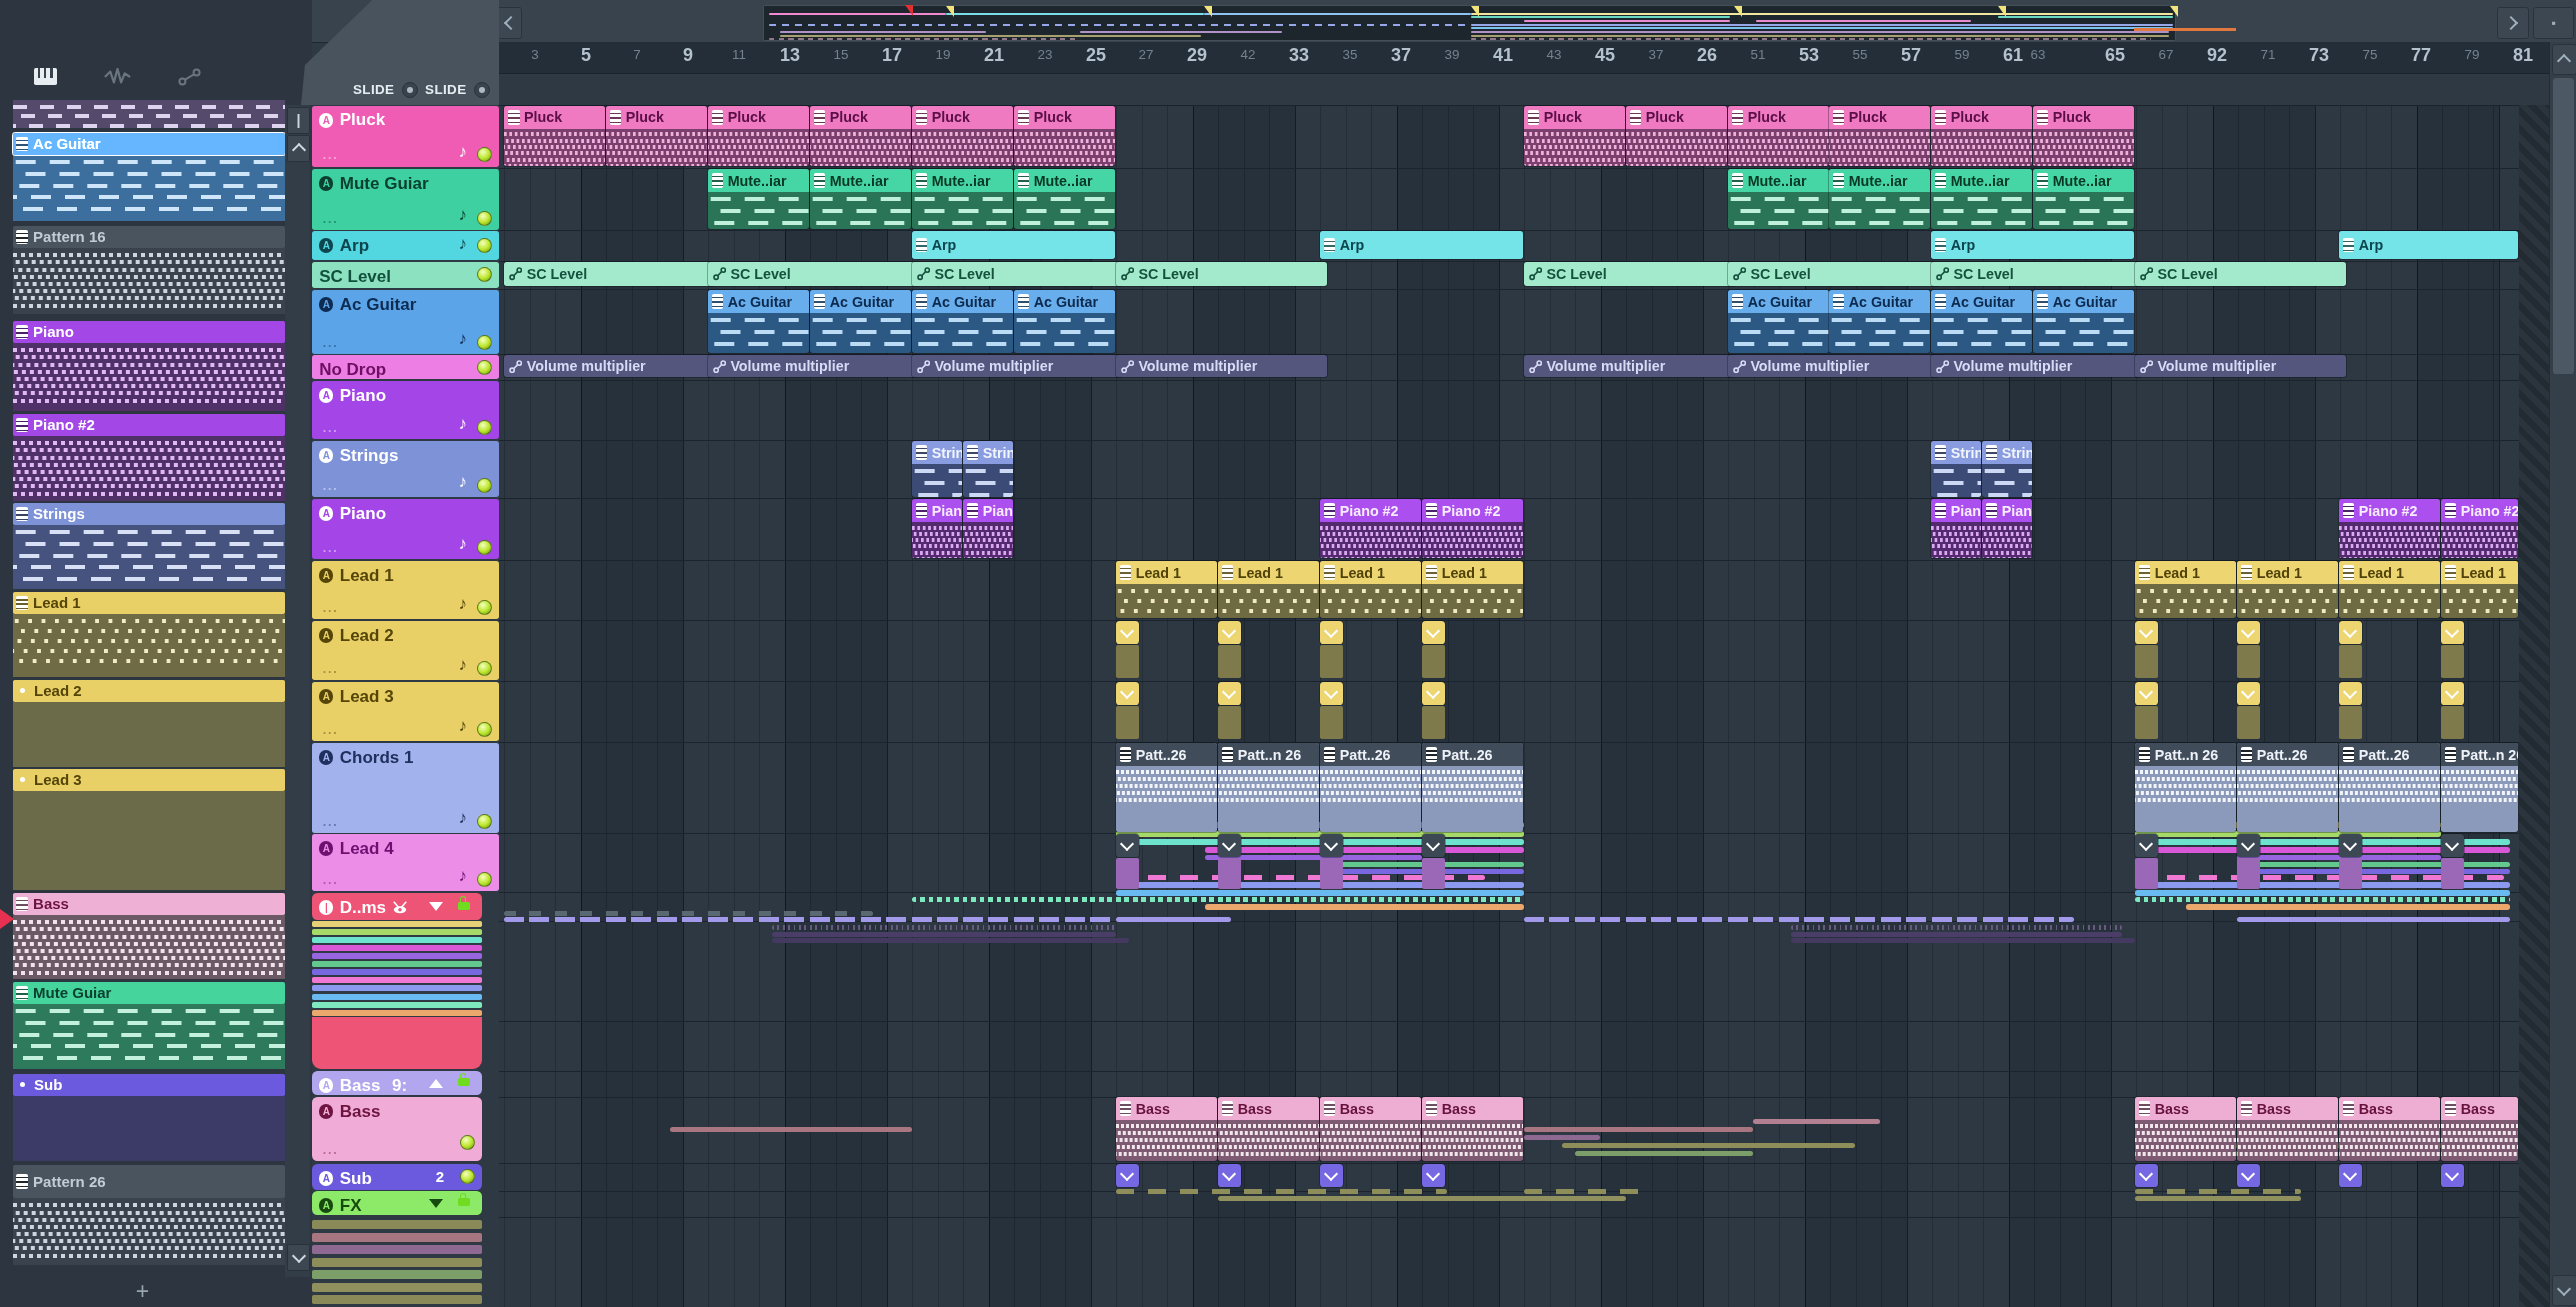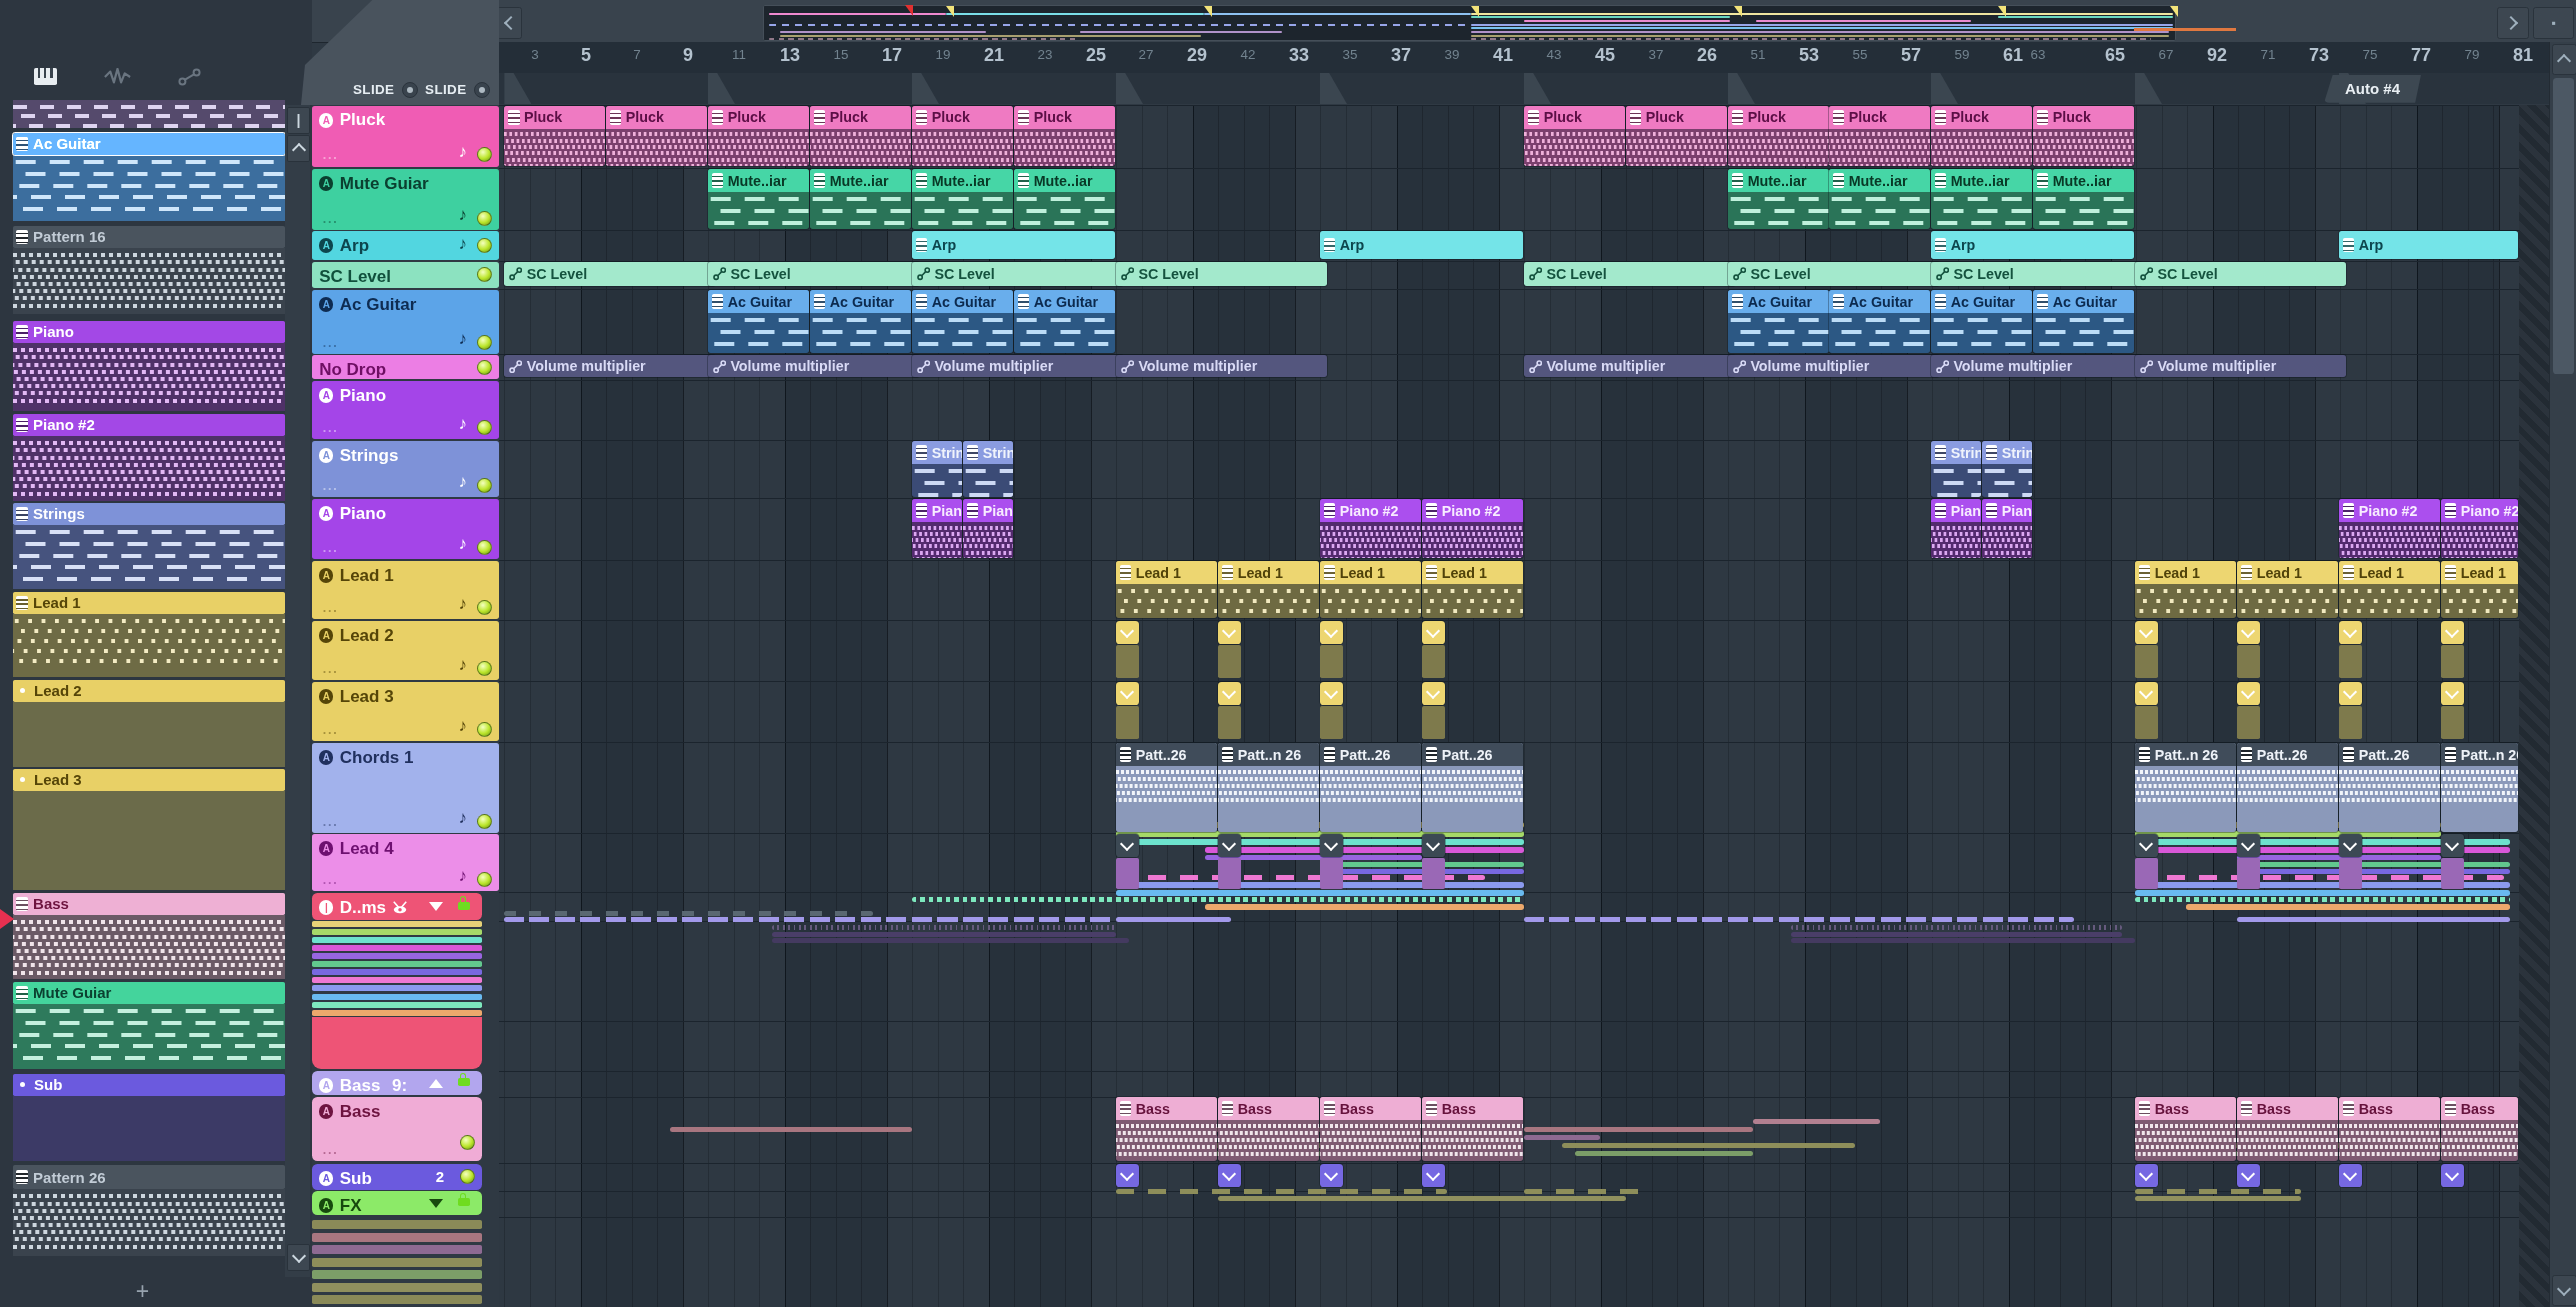--- a/index.html
+++ b/index.html
@@ -159,33 +159,20 @@
       <div class="rnum big" style="left: 1598px;">65</div>
       <div class="rnum" style="left: 1649px;">67</div>
       <div class="rnum big" style="left: 1700px;">92</div>
       <div class="rnum" style="left: 1751px;">71</div>
       <div class="rnum big" style="left: 1802px;">73</div>
       <div class="rnum" style="left: 1853px;">75</div>
       <div class="rnum big" style="left: 1904px;">77</div>
       <div class="rnum" style="left: 1955px;">79</div>
       <div class="rnum big" style="left: 2006px;">81</div>
     </div>
-  <div id="mstrip">
-      <div class="marker" style="left: 5.4px;"></div>
-      <div class="marker" style="left: 209px;"></div>
-      <div class="marker" style="left: 413px;"></div>
-      <div class="marker" style="left: 617px;"></div>
-      <div class="marker" style="left: 821px;"></div>
-      <div class="marker" style="left: 1025px;"></div>
-      <div class="marker" style="left: 1229px;"></div>
-      <div class="marker" style="left: 1432px;"></div>
-      <div class="marker" style="left: 1636px;"></div>
-      <div class="marker" style="left: 1840px;"></div>
-      <div id="autotab" style="left: 1825px; width: 97px;">Auto #4</div>
-    </div>
 
   <div id="picker">
     <div id="pickericons" class="abs" style="left:34px;top:68px;display:flex;gap:47px;">
         <div style="width: 23px; height: 17px; background: linear-gradient(90deg, transparent 0px, transparent 3.6px, rgb(57, 67, 77) 3.6px, rgb(57, 67, 77) 6.3px, transparent 6.3px, transparent 10px, rgb(57, 67, 77) 10px, rgb(57, 67, 77) 12.5px, transparent 12.5px, transparent 16px, rgb(57, 67, 77) 16px, rgb(57, 67, 77) 19px, transparent 19px) 0% 0% / 23px 10px no-repeat rgb(232, 237, 241); border-radius: 1.8px;"></div>
         <div style="width: 27px; height: 18px;">
           <svg width="27" height="18" viewBox="0 0 30 20">
             <path d="M1 10 L7 4 L11 16 L15 1 L19 16 L23 6 L29 10" fill="none" stroke="#6a7580" stroke-width="2.4" stroke-linejoin="round"></path>
           </svg>
         </div>
         <div style="width: 23px; height: 18px;">
@@ -272,21 +259,21 @@
           <div class="piprev" style="height: 65px; background: linear-gradient(90deg, rgb(196, 240, 222) 0px, rgb(196, 240, 222) 20px, transparent 20px) 2.7px 5.4px / 34px 3.6px repeat-x, linear-gradient(90deg, rgb(196, 240, 222) 0px, rgb(196, 240, 222) 20px, transparent 20px) 12.5px 17px / 34px 3.6px repeat-x, linear-gradient(90deg, rgb(196, 240, 222) 0px, rgb(196, 240, 222) 20px, transparent 20px) 6.3px 29px / 34px 3.6px repeat-x, linear-gradient(90deg, rgb(196, 240, 222) 0px, rgb(196, 240, 222) 20px, transparent 20px) 18px 40px / 34px 3.6px repeat-x, linear-gradient(90deg, rgb(196, 240, 222) 0px, rgb(196, 240, 222) 20px, transparent 20px) 10px 52px / 34px 3.6px repeat-x rgb(46, 122, 92);"></div>
         </div>
         <div class="pitem" style="top: 1074px;">
           <div class="pihdr" style="height: 21.5px; background: rgb(107, 90, 222); color: rgb(255, 255, 255);">
             <span class="pdot"></span>
             <span>Sub</span>
           </div>
           <div class="piprev" style="height: 65px; background: rgb(60, 58, 102);"></div>
         </div>
         <div class="pitem" style="top: 1165px;">
-          <div class="pihdr" style="height: 24px; background: rgb(74, 84, 94); color: rgb(194, 204, 214);">
+          <div class="pihdr" style="height: 33px; background: rgb(74, 84, 94); color: rgb(194, 204, 214);">
             <span class="pi"></span>
             <span>Pattern 26</span>
           </div>
           <div class="piprev" style="height: 67px; background: linear-gradient(90deg, rgb(205, 214, 222) 0px, rgb(205, 214, 222) 4.5px, transparent 4.5px) 0px 5.4px / 8px 3.6px repeat-x, linear-gradient(90deg, rgb(205, 214, 222) 0px, rgb(205, 214, 222) 4.5px, transparent 4.5px) 2.7px 12.5px / 8px 3.6px repeat-x, linear-gradient(90deg, rgb(205, 214, 222) 0px, rgb(205, 214, 222) 4.5px, transparent 4.5px) 5.4px 20px / 8px 3.6px repeat-x, linear-gradient(90deg, rgb(205, 214, 222) 0px, rgb(205, 214, 222) 4.5px, transparent 4.5px) 0.9px 27px / 8px 3.6px repeat-x, linear-gradient(90deg, rgb(205, 214, 222) 0px, rgb(205, 214, 222) 4.5px, transparent 4.5px) 3.6px 34px / 8px 3.6px repeat-x, linear-gradient(90deg, rgb(205, 214, 222) 0px, rgb(205, 214, 222) 4.5px, transparent 4.5px) 6.3px 41px / 8px 3.6px repeat-x, linear-gradient(90deg, rgb(205, 214, 222) 0px, rgb(205, 214, 222) 4.5px, transparent 4.5px) 1.8px 48px / 8px 3.6px repeat-x, linear-gradient(90deg, rgb(205, 214, 222) 0px, rgb(205, 214, 222) 4.5px, transparent 4.5px) 0px 56px / 8px 3.6px repeat-x rgb(58, 67, 77);"></div>
         </div>
       </div>
     <div id="pscroll">
         <div class="psbox" style="top: 1.8px; font-weight: bold;">|</div>
         <div class="psbox" style="top: 30px;">
           <span class="chev u" style="border-color:#cdd8e0"></span>

